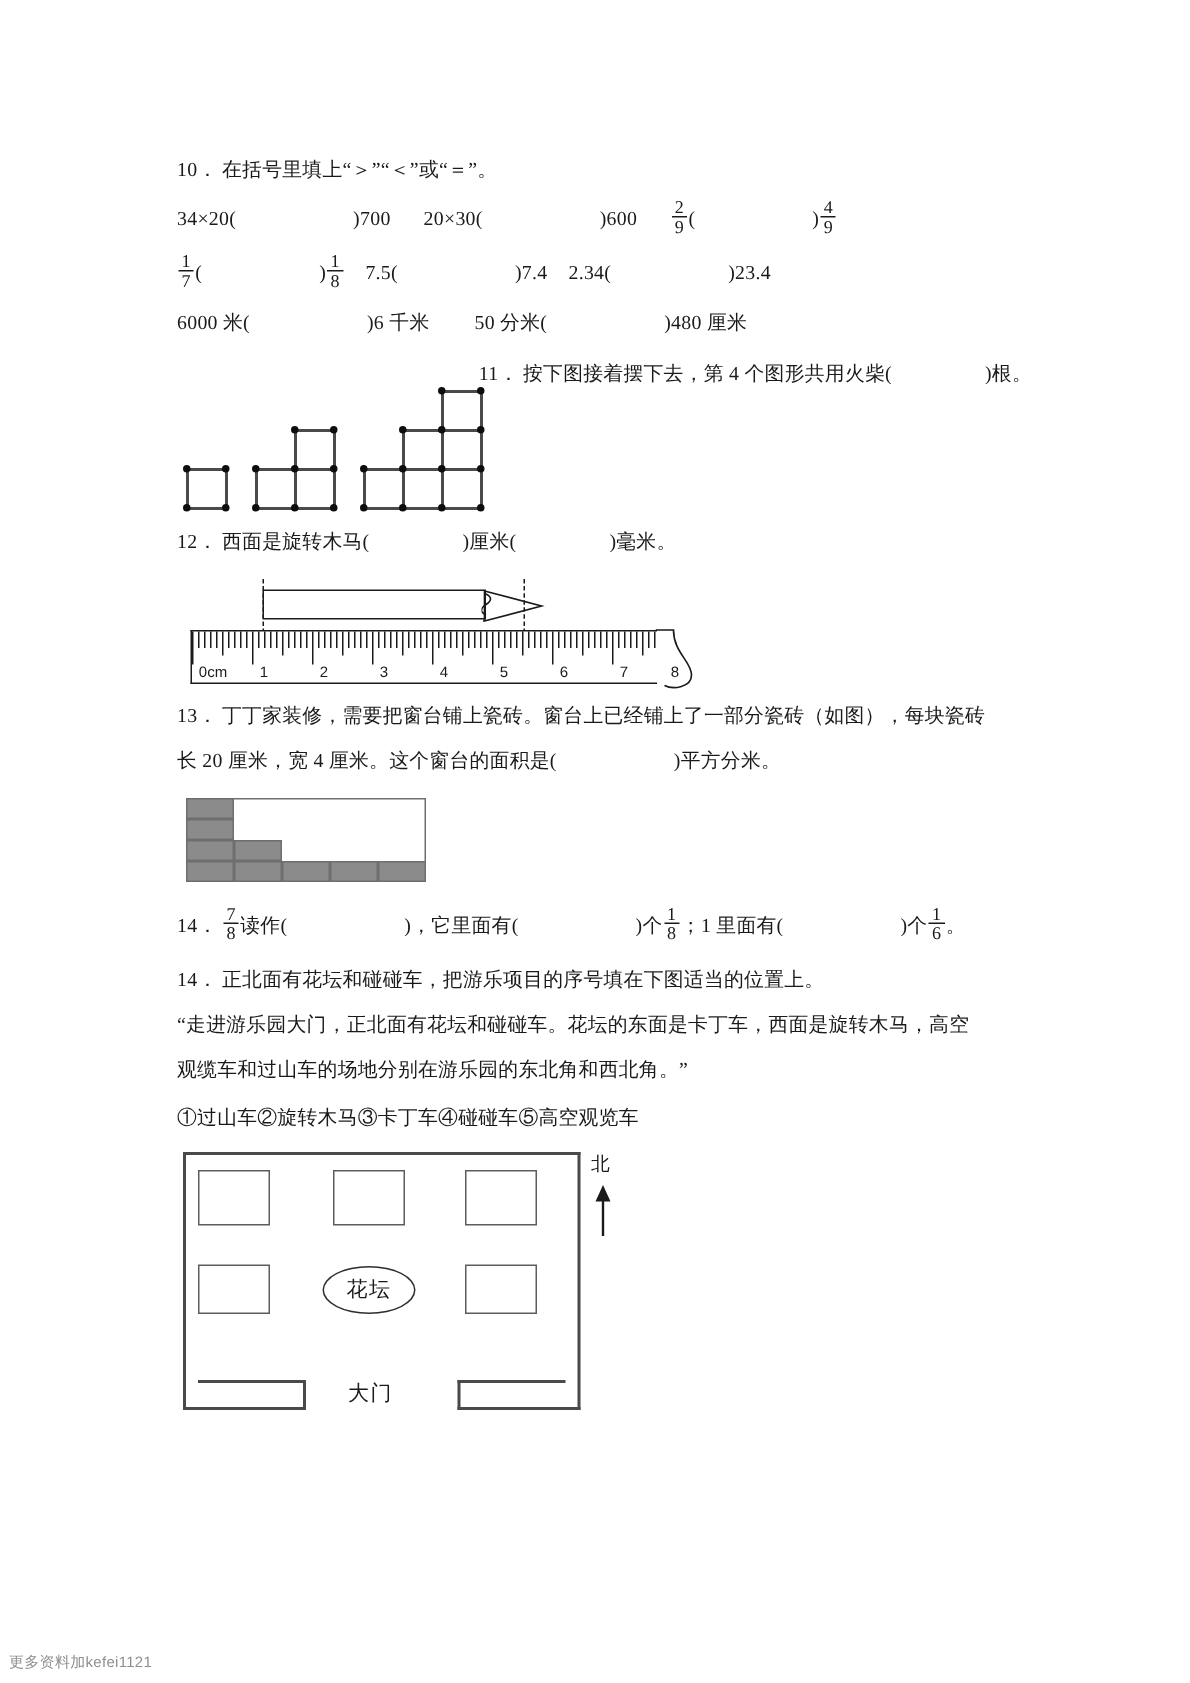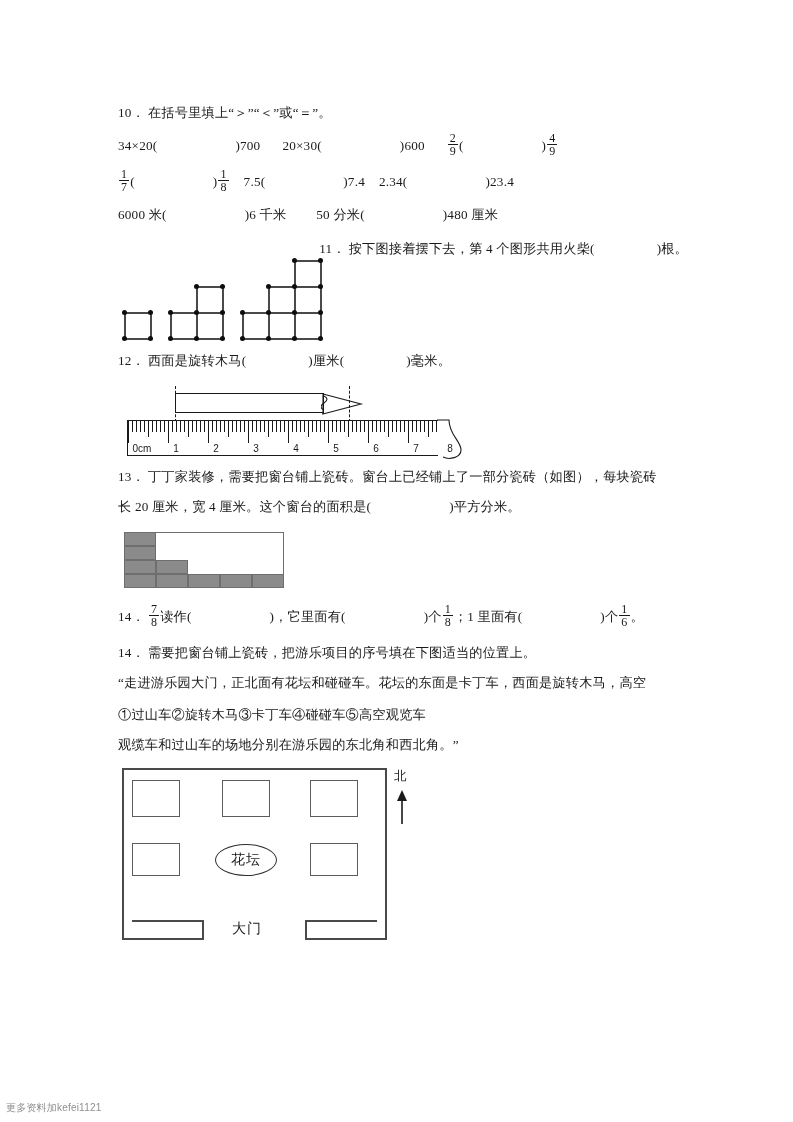--- a/index.html
+++ b/index.html
@@ -386,25 +386,25 @@
       <div class="tile-cell tile-filled" style="left:64px; top:46px; width:32px; height:14px;"></div>
       <div class="tile-cell tile-filled" style="left:96px; top:46px; width:32px; height:14px;"></div>
       <div class="tile-cell tile-filled" style="left:128px;top:46px; width:32px; height:14px;"></div>
     </div>
 
     <div class="qline" style="margin-top:6px; line-height:34px;">
       <span class="qnum">14．</span><span class="frac"><span class="num">7</span><span class="den">8</span></span><span>读作(</span><span class="blank-lg"></span><span>)，它里面有(</span><span class="blank-lg"></span><span>)个</span><span class="frac"><span class="num">1</span><span class="den">8</span></span><span>；1 里面有(</span><span class="blank-lg"></span><span>)个</span><span class="frac"><span class="num">1</span><span class="den">6</span></span><span>。</span>
     </div>
 
     <div class="qpara" style="margin-top:4px;">
-      <span class="qnum">14．</span><span>需要把窗台铺上瓷砖，把游乐项目的序号填在下图适当的位置上。</span>
+      <span class="qnum">14．</span><span>正北面有花坛和碰碰车，把游乐项目的序号填在下图适当的位置上。</span>
     </div>
     <div class="qpara">“走进游乐园大门，正北面有花坛和碰碰车。花坛的东面是卡丁车，西面是旋转木马，高空</div>
+    <div class="qpara">观缆车和过山车的场地分别在游乐园的东北角和西北角。”</div>
     <div class="qpara" style="margin-top:2px;">①过山车②旋转木马③卡丁车④碰碰车⑤高空观览车</div>
-    <div class="qpara">观缆车和过山车的场地分别在游乐园的东北角和西北角。”</div>
 
     <div class="fig" id="park-map-figure">
 
       <div class="map-wall" style="left:0px;   top:0px;   width:265px; height:2px;"></div>
       <div class="map-wall" style="left:0px;   top:0px;   width:2px;   height:172px;"></div>
       <div class="map-wall" style="left:263px; top:0px;   width:2px;   height:172px;"></div>
       <div class="map-wall" style="left:0px;   top:170px; width:82px;  height:2px;"></div>
       <div class="map-wall" style="left:183px; top:170px; width:82px;  height:2px;"></div>
 
       <div class="map-wall" style="left:80px;  top:152px; width:2px;   height:20px;"></div>

